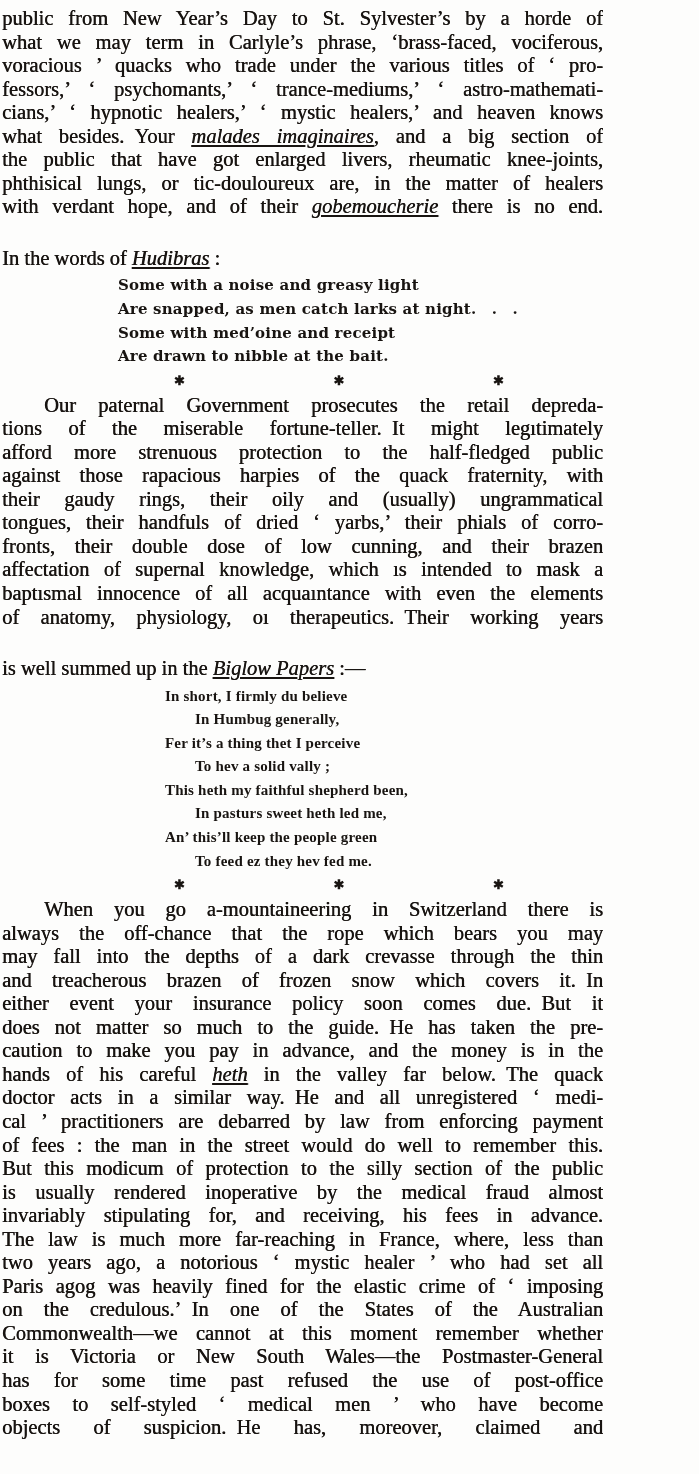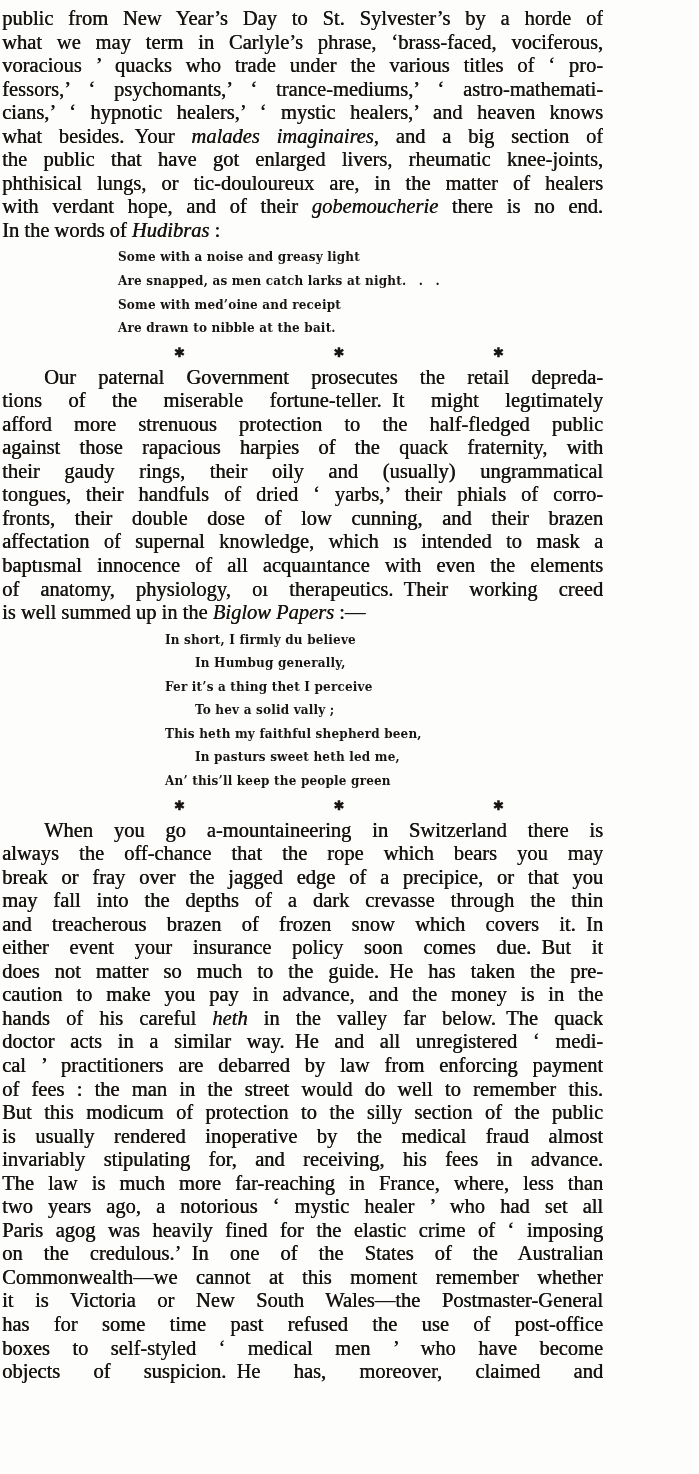--- a/index.html
+++ b/index.html
@@ -11,31 +11,31 @@
     font-family:"Liberation Serif","DejaVu Serif",serif;
     font-size:20.5px;
     text-shadow:0.4px 0 0 currentColor;
   }
   .paragraph{margin:0;}
   .line{
     height:23.55px;line-height:23.55px;
     text-align:justify;text-align-last:justify;
     overflow:hidden;white-space:normal;
   }
-  .line.last{text-align-last:left;}
+  .line.last{text-align-last:left;margin-top:28px;}
   .line.indent{text-indent:42px;}
-  i{font-style:italic;}
+  i{font-style:italic;text-decoration:underline;}
   .verse{
     margin:4px 0 2px;
     font-family:"DejaVu Serif",serif;font-weight:bold;
-    font-size:12px;letter-spacing:0.2px;text-shadow:none;
+    font-size:15px;letter-spacing:0.2px;text-shadow:none;
   }
   .vline{height:23.55px;line-height:23.55px;text-align:left;text-align-last:left;overflow:hidden;}
   .verse-hudibras .vline{padding-left:116px;}
-  .verse-biglow .vline{padding-left:163px;}
+  .verse-biglow .vline{padding-left:163px;font-family:Liberation Serif, serif;}
   .verse-biglow .vline.indent{padding-left:193px;}
   .separator{
     display:flex;justify-content:space-between;align-items:center;
     margin:2px 0 3px;height:20px;
     padding-left:172px;width:330px;box-sizing:content-box;
     text-shadow:none;
   }
   .star{font-size:13px;line-height:20px;font-weight:bold;color:#181411;}
 </style>
 </head>
@@ -69,41 +69,41 @@
       <div class="paragraph paragraph-government">
         <div class="line indent">Our paternal Government prosecutes the retail depreda-</div>
         <div class="line">tions of the miserable fortune-teller. It might legıtimately</div>
         <div class="line">afford more strenuous protection to the half-fledged public</div>
         <div class="line">against those rapacious harpies of the quack fraternity, with</div>
         <div class="line">their gaudy rings, their oily and (usually) ungrammatical</div>
         <div class="line">tongues, their handfuls of dried ‘ yarbs,’ their phials of corro-</div>
         <div class="line">fronts, their double dose of low cunning, and their brazen</div>
         <div class="line">affectation of supernal knowledge, which ıs intended to mask a</div>
         <div class="line">baptısmal innocence of all acquaıntance with even the elements</div>
-        <div class="line">of anatomy, physiology, oı therapeutics. Their working creed</div>
+        <div class="line">of anatomy, physiology, oı therapeutics. Their working years</div>
         <div class="line last">is well summed up in the <i>Biglow Papers</i> :—</div>
       </div>
       <div class="verse verse-biglow">
         <div class="vline">In short, I firmly du believe</div>
         <div class="vline indent">In Humbug generally,</div>
         <div class="vline">Fer it’s a thing thet I perceive</div>
         <div class="vline indent">To hev a solid vally ;</div>
         <div class="vline">This heth my faithful shepherd been,</div>
         <div class="vline indent">In pasturs sweet heth led me,</div>
         <div class="vline">An’ this’ll keep the people green</div>
+        <div class="vline indent">To feed ez they hev fed me.</div>
       </div>
       <div class="separator">
         <span class="star">✱</span>
         <span class="star">✱</span>
         <span class="star">✱</span>
       </div>
       <div class="paragraph paragraph-mountaineering">
         <div class="line indent">When you go a-mountaineering in Switzerland there is</div>
         <div class="line">always the off-chance that the rope which bears you may</div>
-        <div class="line">break or fray over the jagged edge of a precipice, or that you</div>
         <div class="line">may fall into the depths of a dark crevasse through the thin</div>
         <div class="line">and treacherous brazen of frozen snow which covers it. In</div>
         <div class="line">either event your insurance policy soon comes due. But it</div>
         <div class="line">does not matter so much to the guide. He has taken the pre-</div>
         <div class="line">caution to make you pay in advance, and the money is in the</div>
         <div class="line">hands of his careful <i>heth</i> in the valley far below. The quack</div>
         <div class="line">doctor acts in a similar way. He and all unregistered ‘ medi-</div>
         <div class="line">cal ’ practitioners are debarred by law from enforcing payment</div>
         <div class="line">of fees : the man in the street would do well to remember this.</div>
         <div class="line">But this modicum of protection to the silly section of the public</div>

